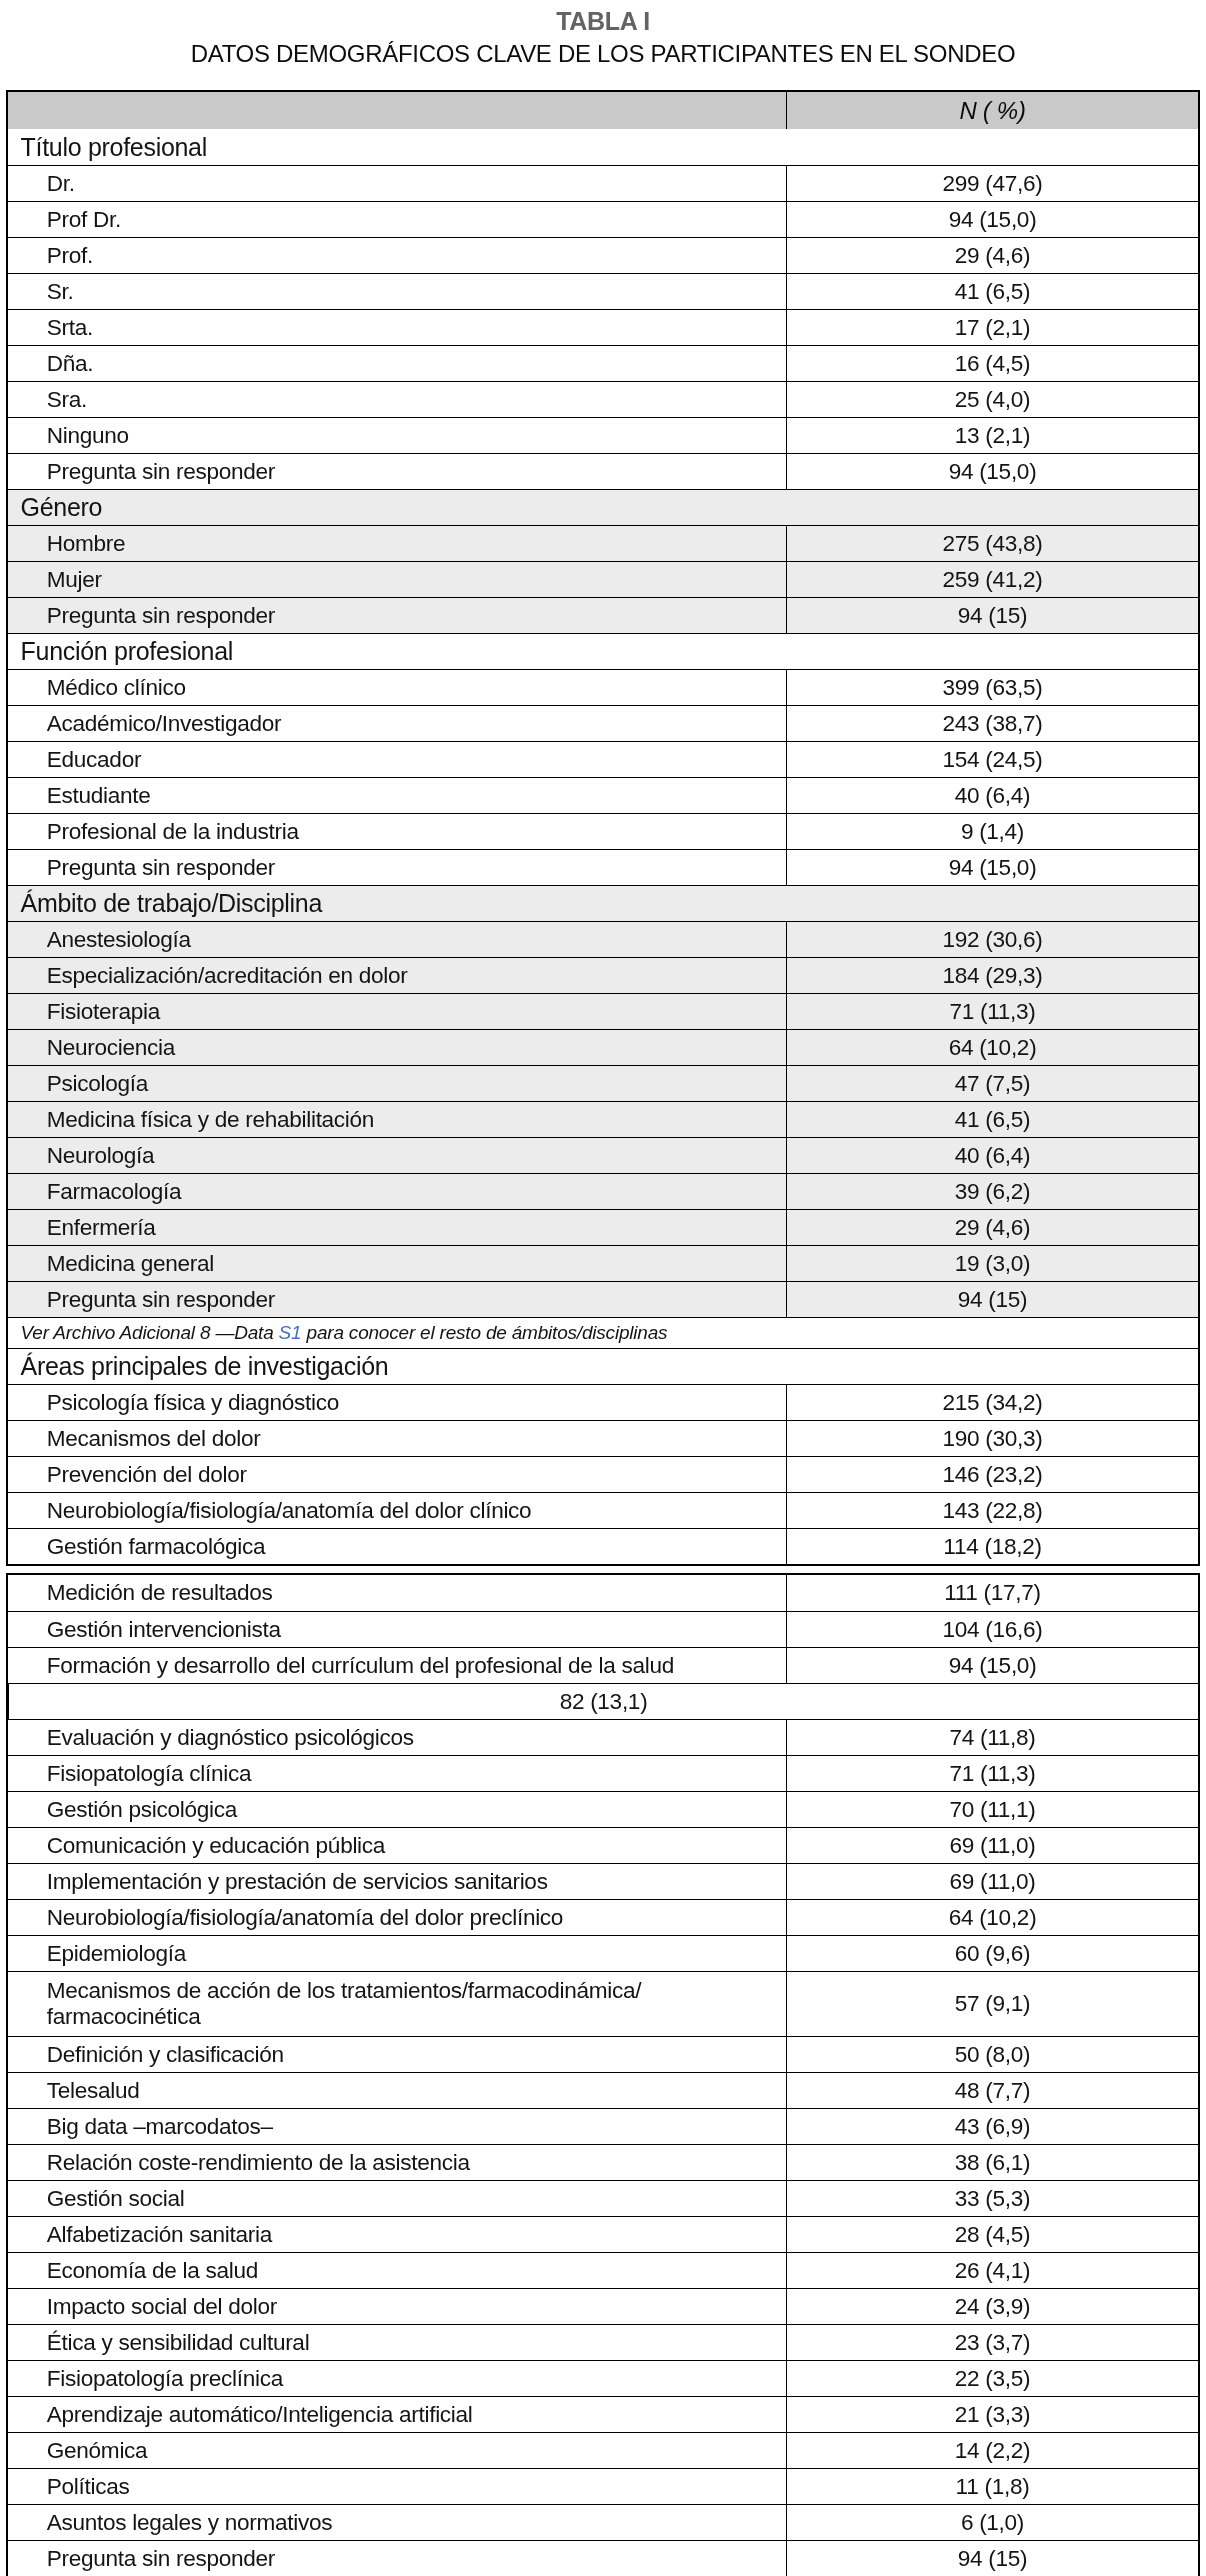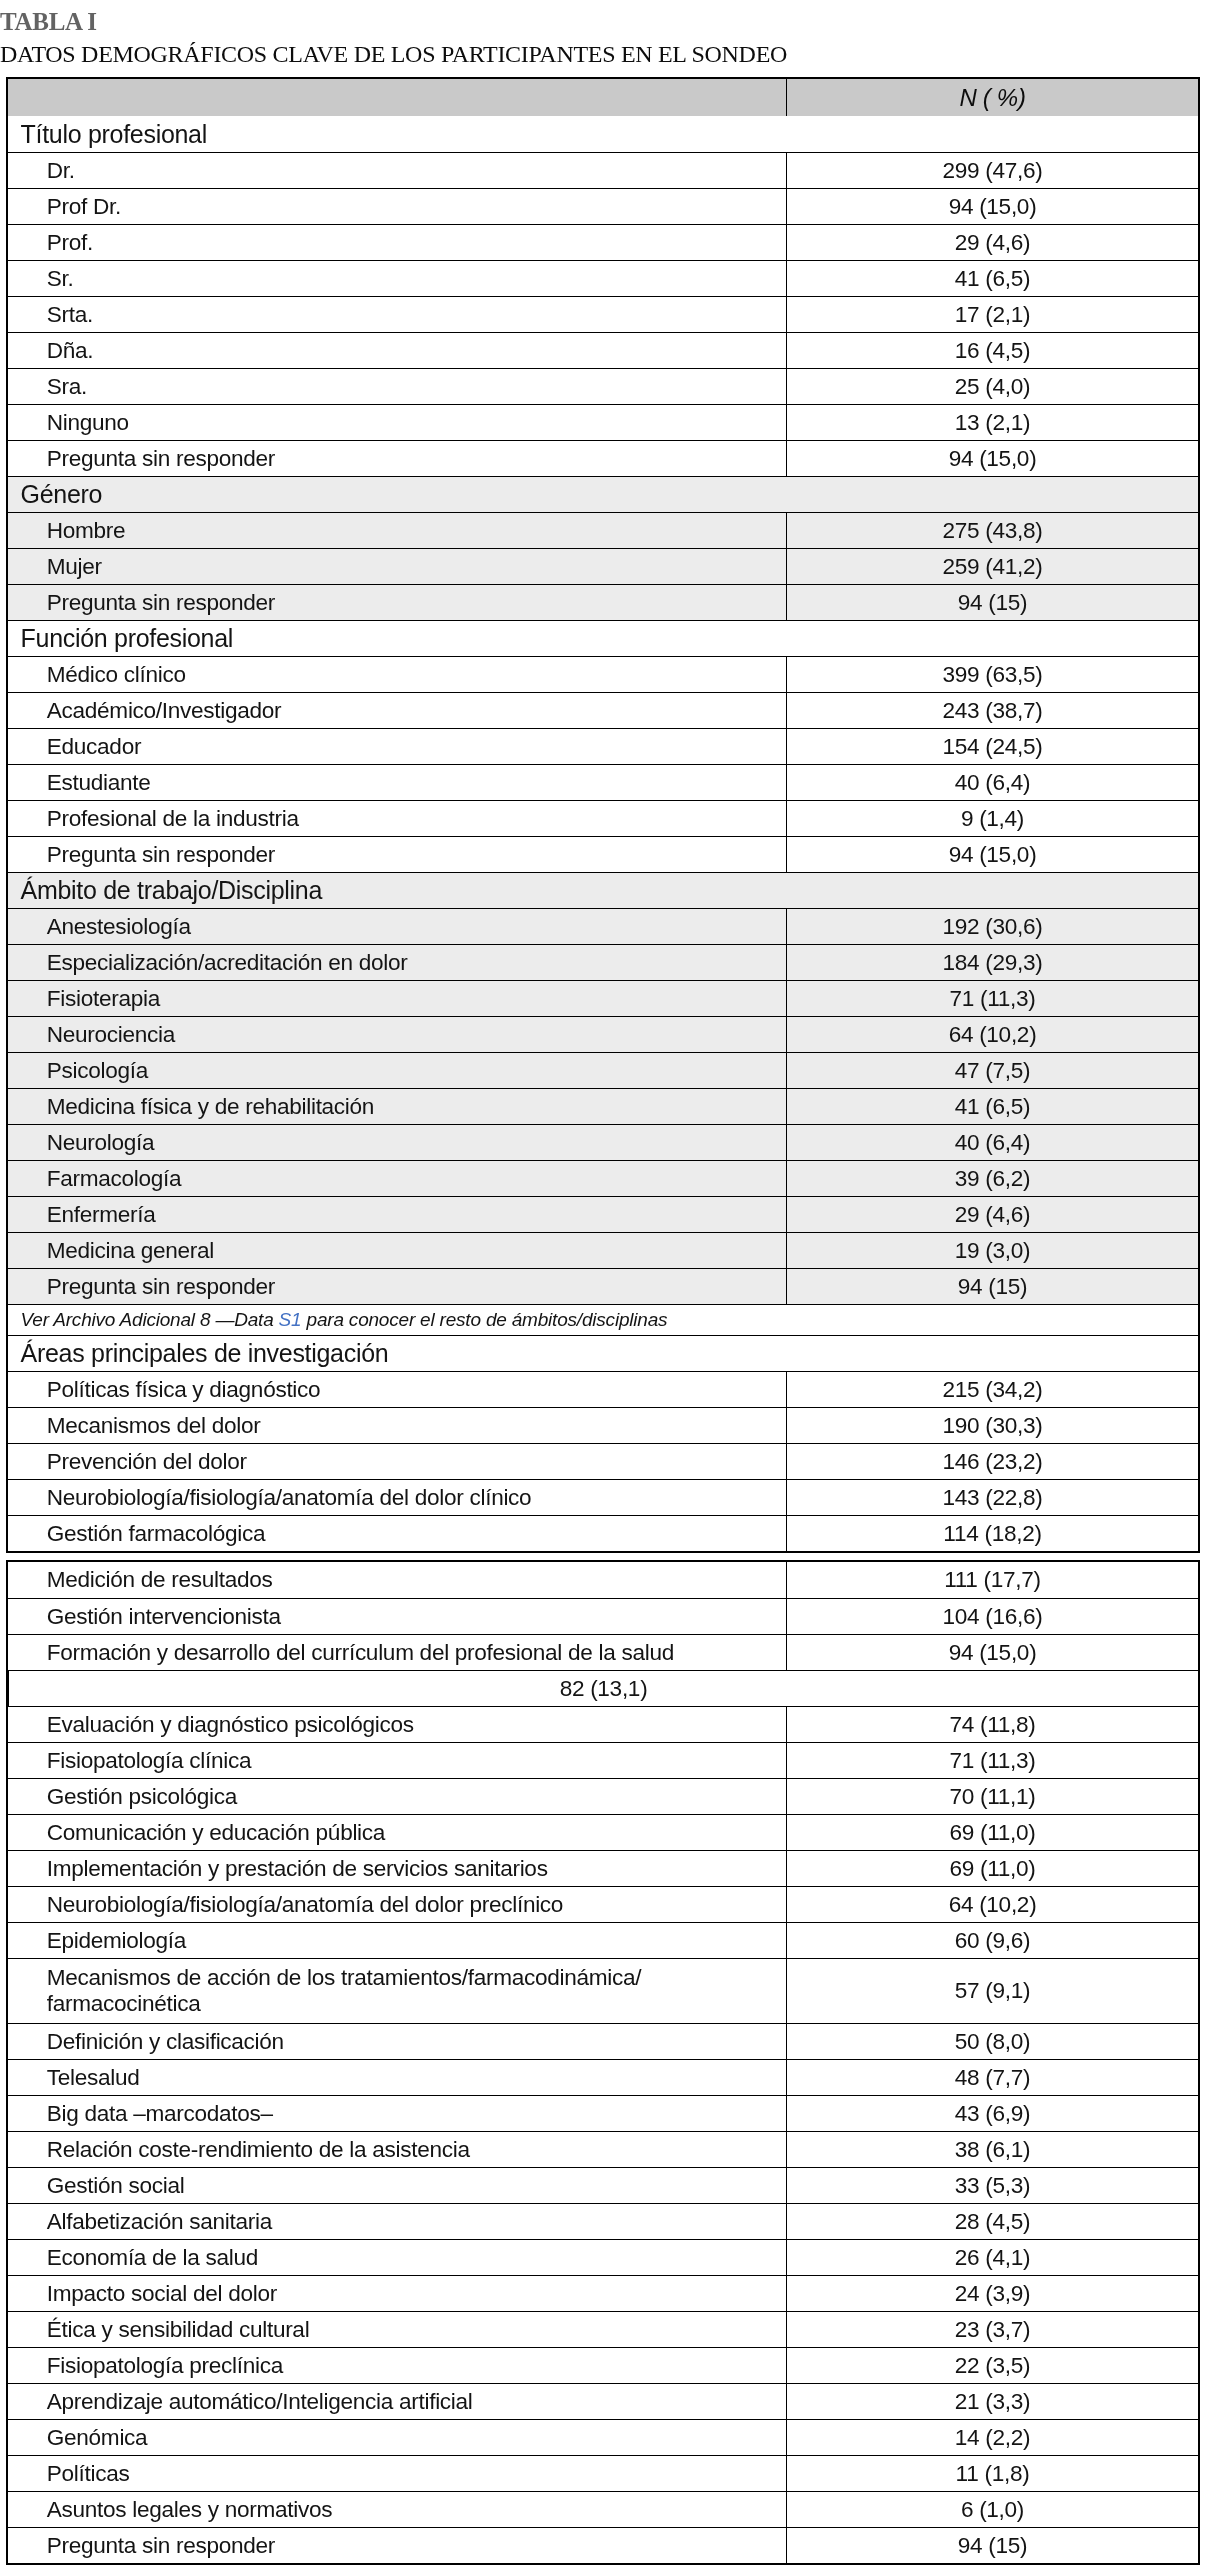--- a/index.html
+++ b/index.html
@@ -11,21 +11,21 @@
     --text:#141414;
   }
   html,body{margin:0;padding:0;}
   body{
     width:1206px;
     background:#ffffff;
     font-family:"Liberation Sans","DejaVu Sans",sans-serif;
     color:var(--text);
     letter-spacing:-0.3px;
   }
-  .titles{height:77px;padding-top:8.1px;box-sizing:border-box;text-align:left;font-family:Liberation Serif, serif;}
+  .titles{height:90px;padding-top:8.1px;box-sizing:border-box;text-align:center;}
   .title{
     font-size:25px;
     font-weight:bold;
     color:var(--title-gray);
     line-height:1.1;
   }
   .subtitle{
     font-size:24px;
     font-weight:normal;
     color:#0d0d0d;
@@ -205,21 +205,21 @@
           <div class="cell-value">94 (15)</div>
         </div><div class="row note-row">
           <div class="cell-full">
             <span class="seg">Ver Archivo Adicional 8 —Data </span>
             <a>S1</a>
             <span class="seg"> para conocer el resto de ámbitos/disciplinas</span>
           </div>
         </div><div class="row section-row">
           <div class="cell-full">Áreas principales de investigación</div>
         </div><div class="row">
-          <div class="cell-label">Políticas física y diagnóstico</div>
+          <div class="cell-label">Psicología física y diagnóstico</div>
           <div class="cell-value">215 (34,2)</div>
         </div><div class="row">
           <div class="cell-label">Mecanismos del dolor</div>
           <div class="cell-value">190 (30,3)</div>
         </div><div class="row">
           <div class="cell-label">Prevención del dolor</div>
           <div class="cell-value">146 (23,2)</div>
         </div><div class="row">
           <div class="cell-label">Neurobiología/fisiología/anatomía del dolor clínico</div>
           <div class="cell-value">143 (22,8)</div>

